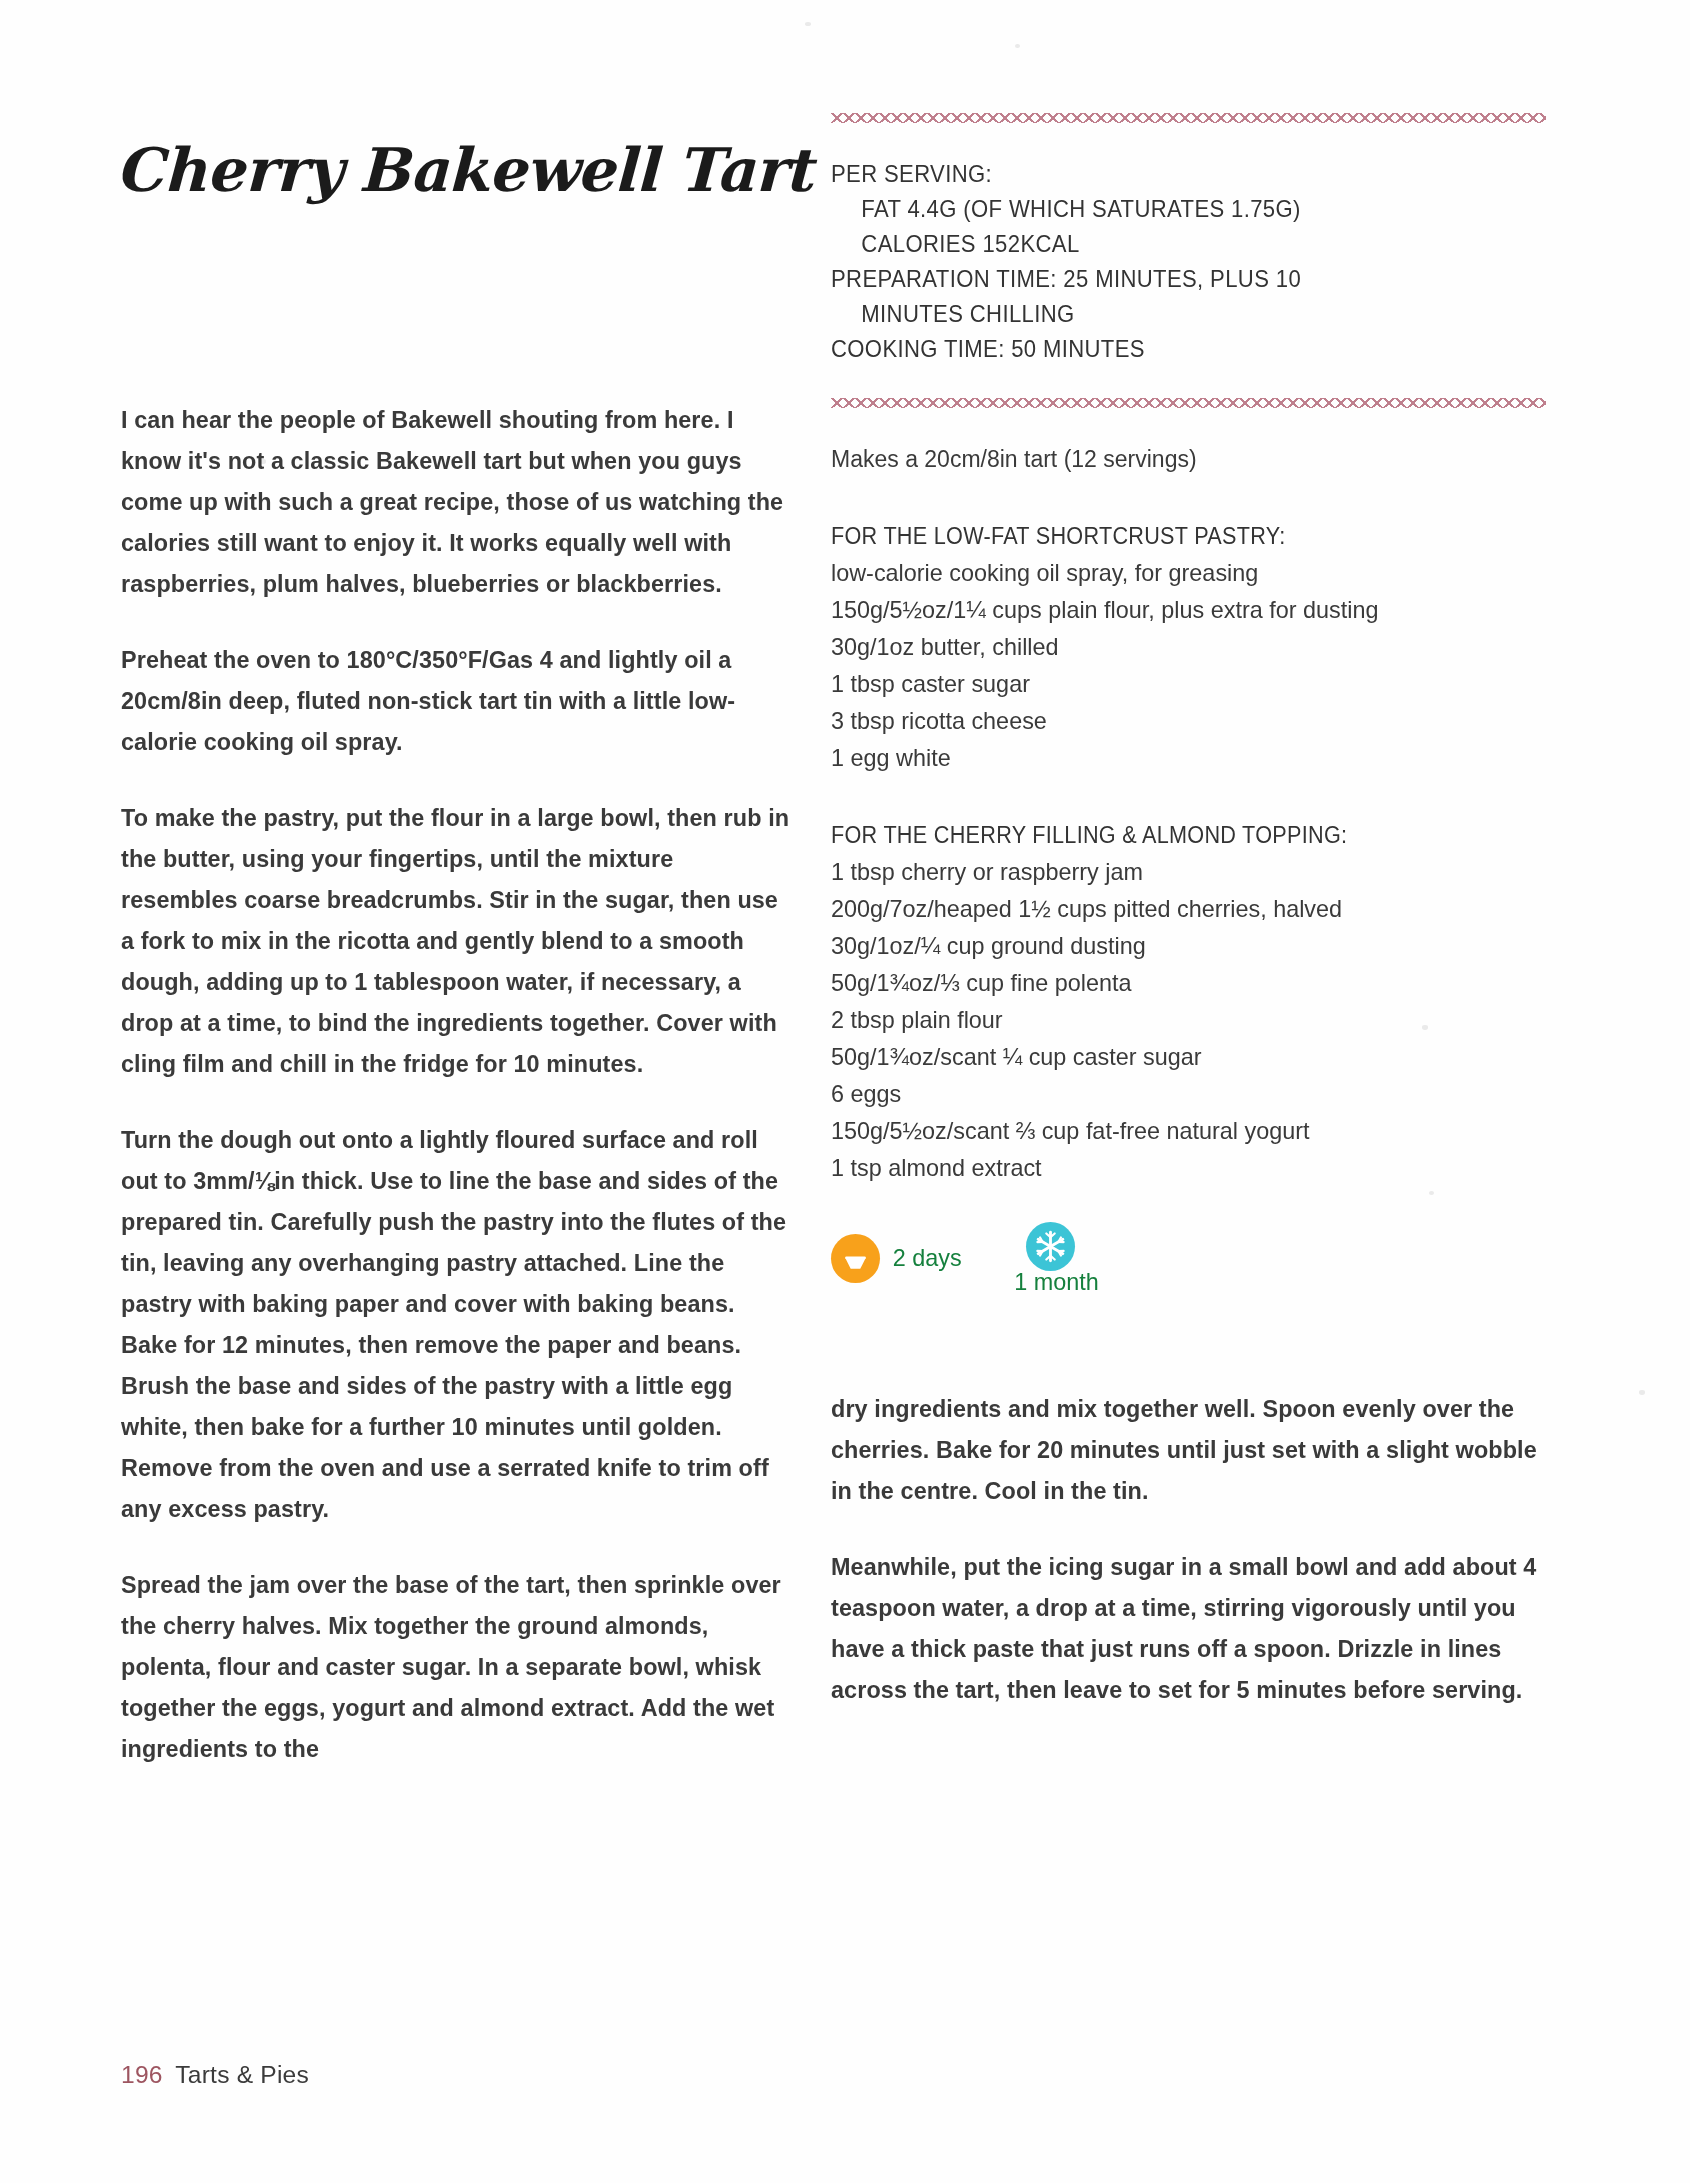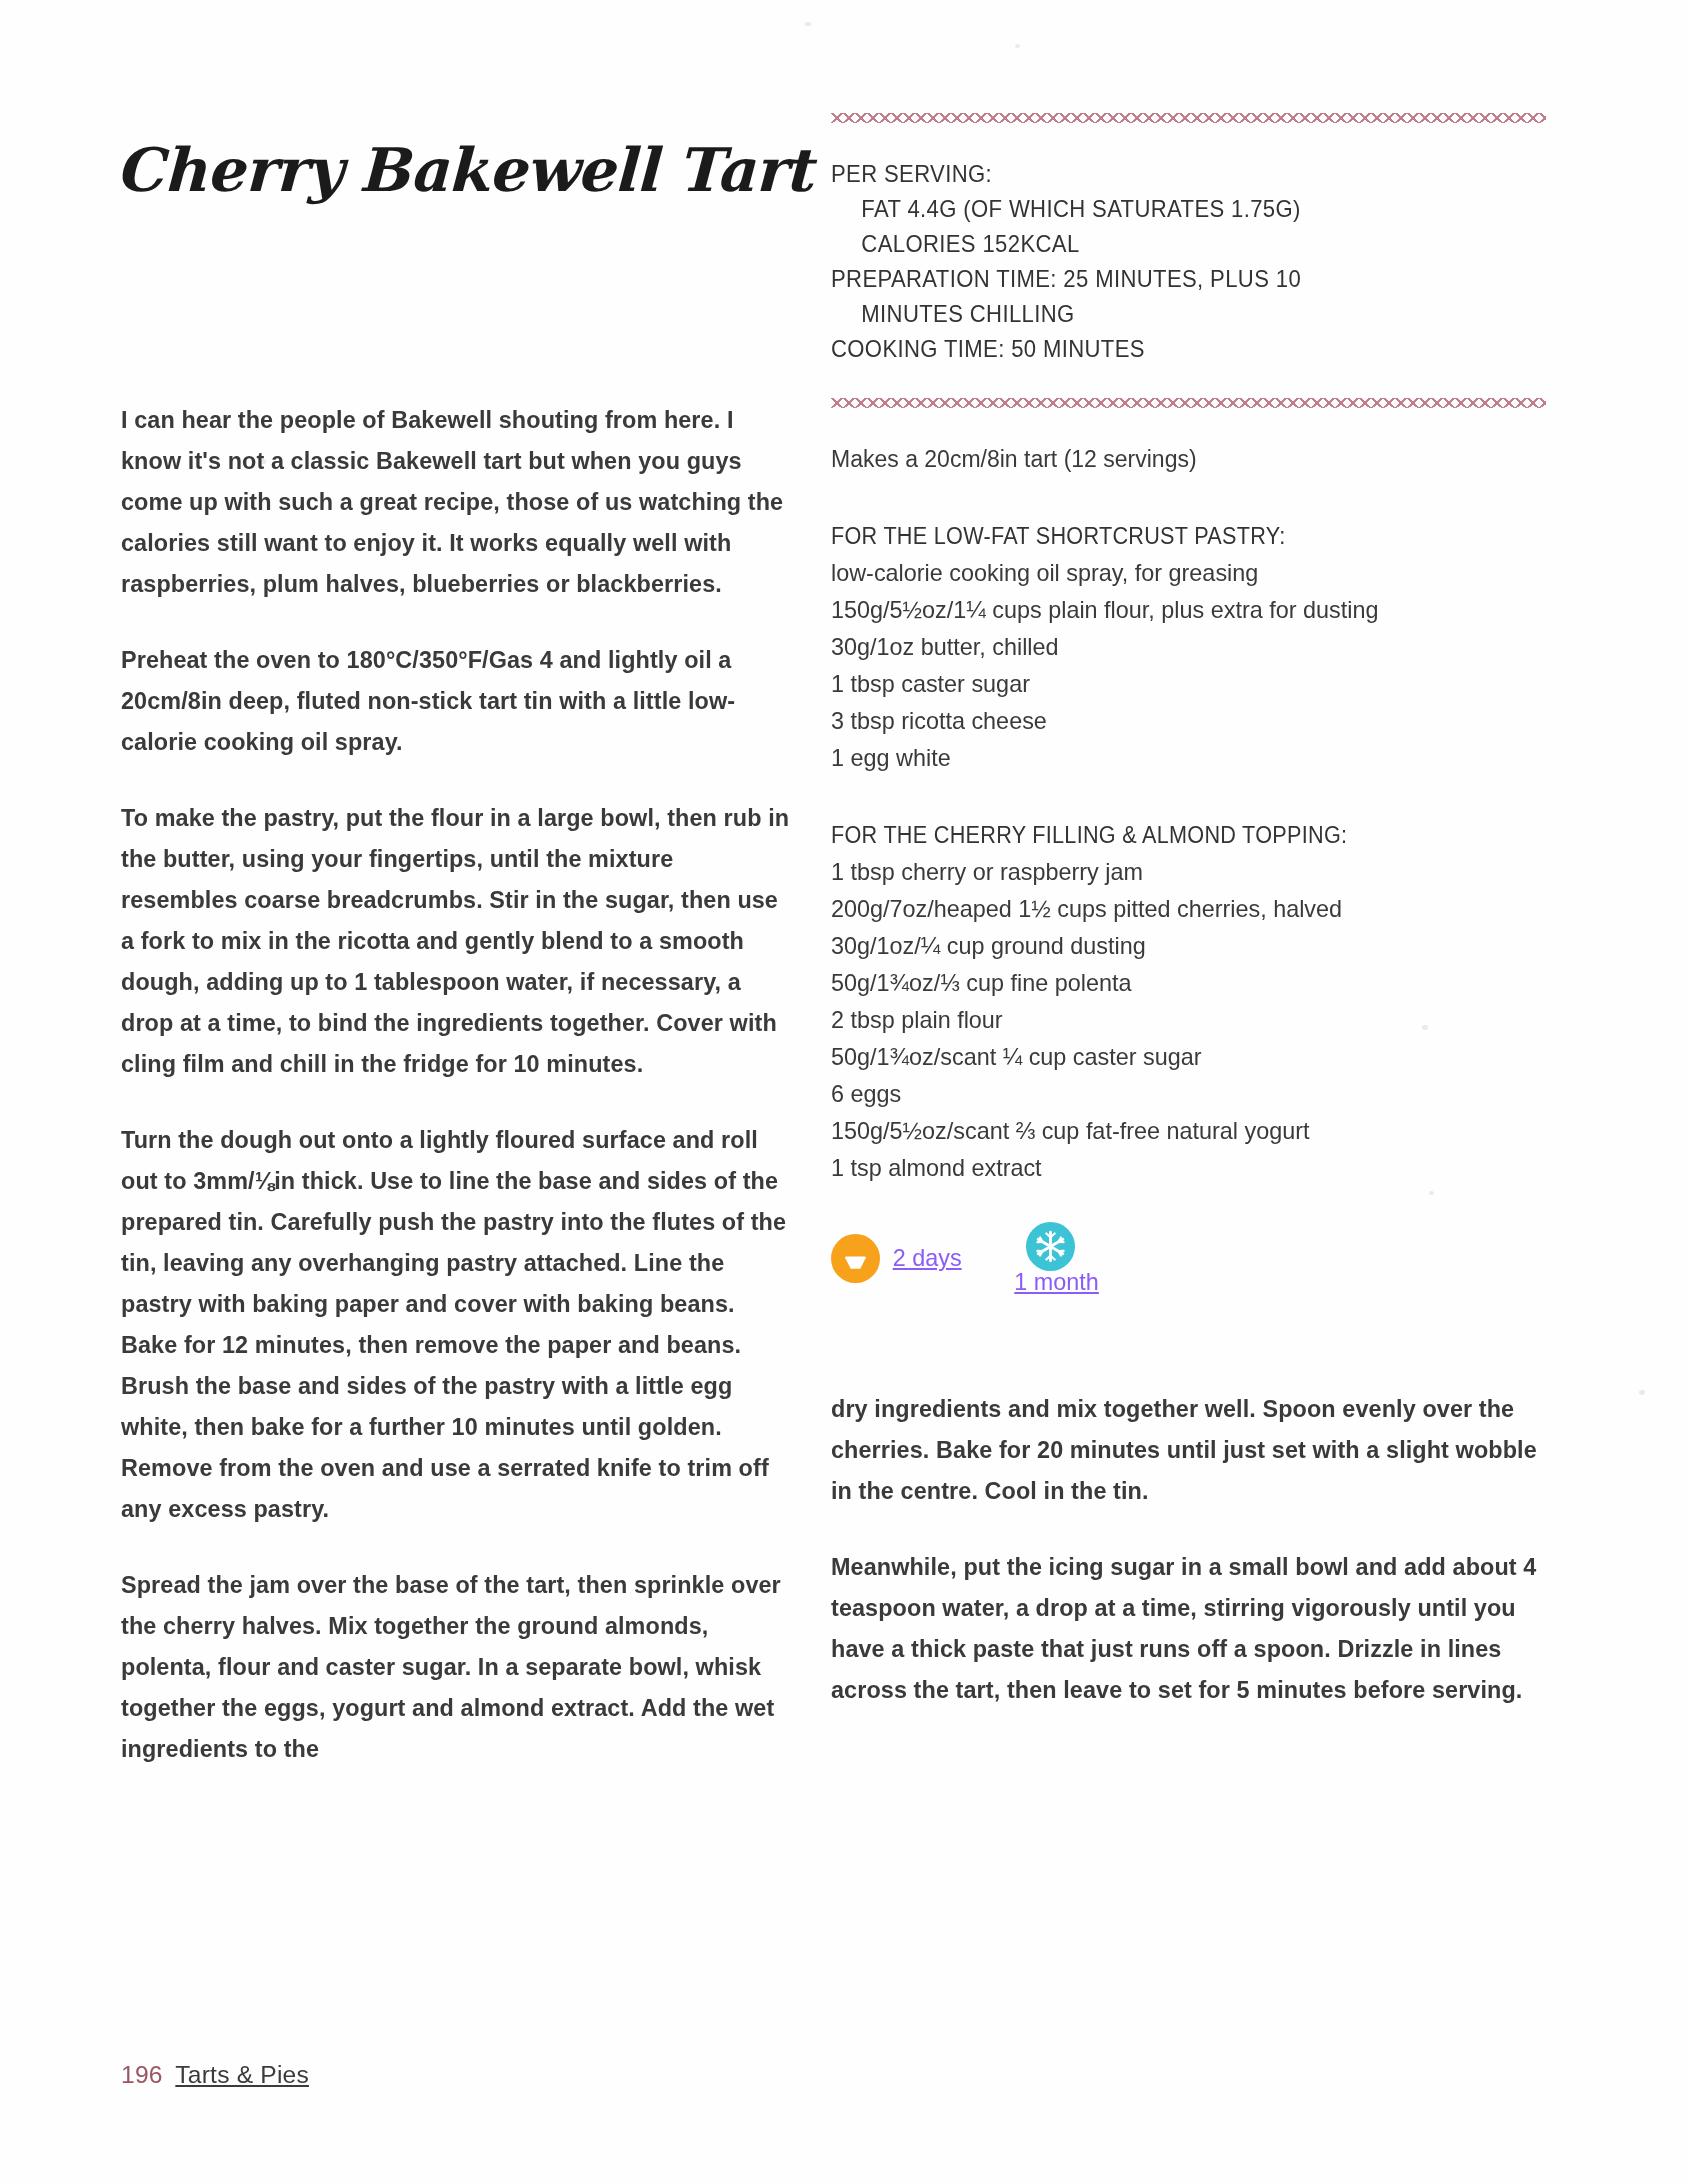--- a/index.html
+++ b/index.html
@@ -138,24 +138,23 @@
     display: inline-flex;
     align-items: center;
     justify-content: center;
     flex: 0 0 auto;
   }
   .badge.fridge { background: #f8a11b; }
   .badge.freezer { background: #3cc4d6; }
   .storage-label {
     font-size: 23.4px;
     line-height: 1;
-    color: #8b5cf6;
+    color: #15803d;
     margin-left: 12.7px;
     white-space: nowrap;
-    text-decoration: underline;
   }
 
   .cont-text { margin-top: 94px; }
 
   
   .footer {
     position: absolute;
     left: 121px;
     bottom: 94px;
     display: flex;
@@ -164,21 +163,20 @@
   }
   .folio {
     font-size: 24.6px;
     color: #9d5560;
     letter-spacing: 0.2px;
   }
   .section-name {
     font-size: 24.6px;
     color: #3b3b3b;
     letter-spacing: 0.2px;
-    text-decoration: underline;
   }
 </style>
 </head>
 <body>
 
 <div class="page">
 
   <div class="speck" style="left:805px;top:22px;width:5.6px;height:4px;"></div>
   <div class="speck" style="left:1015px;top:44px;width:4.8px;height:4px;"></div>
   <div class="speck" style="left:260px;top:459px;width:6.4px;height:4.8px;"></div>

